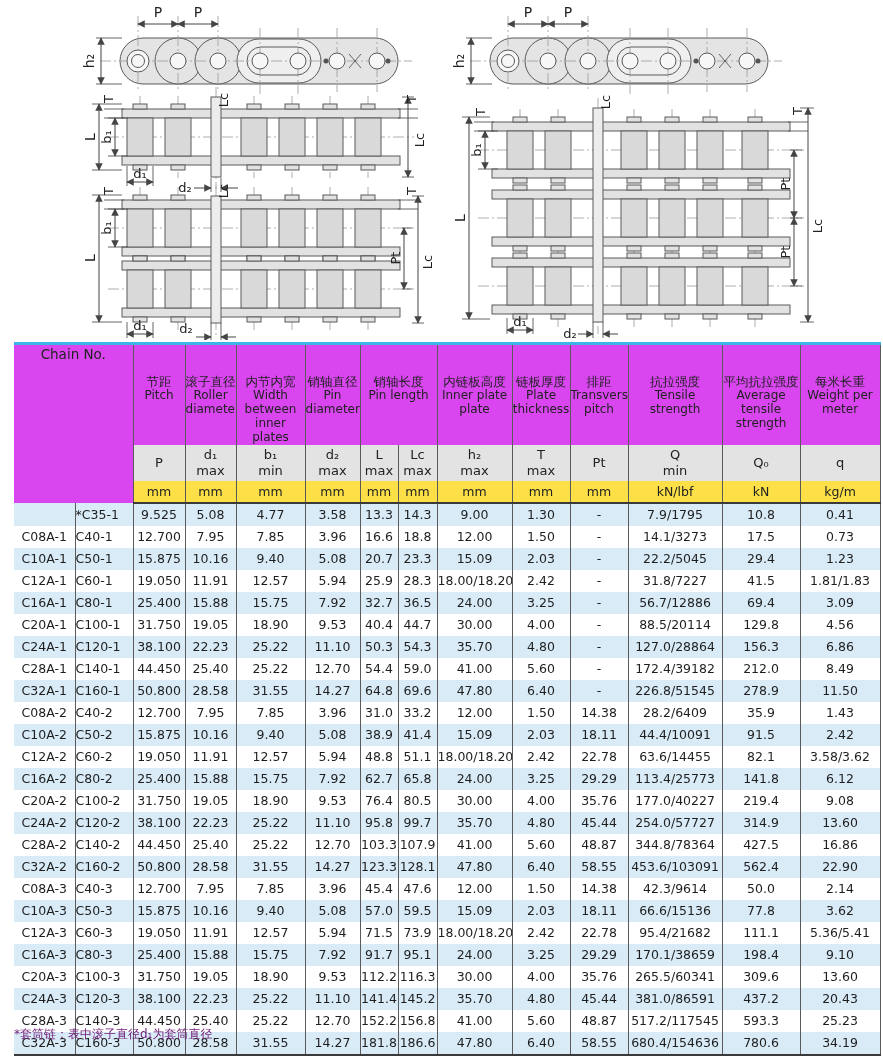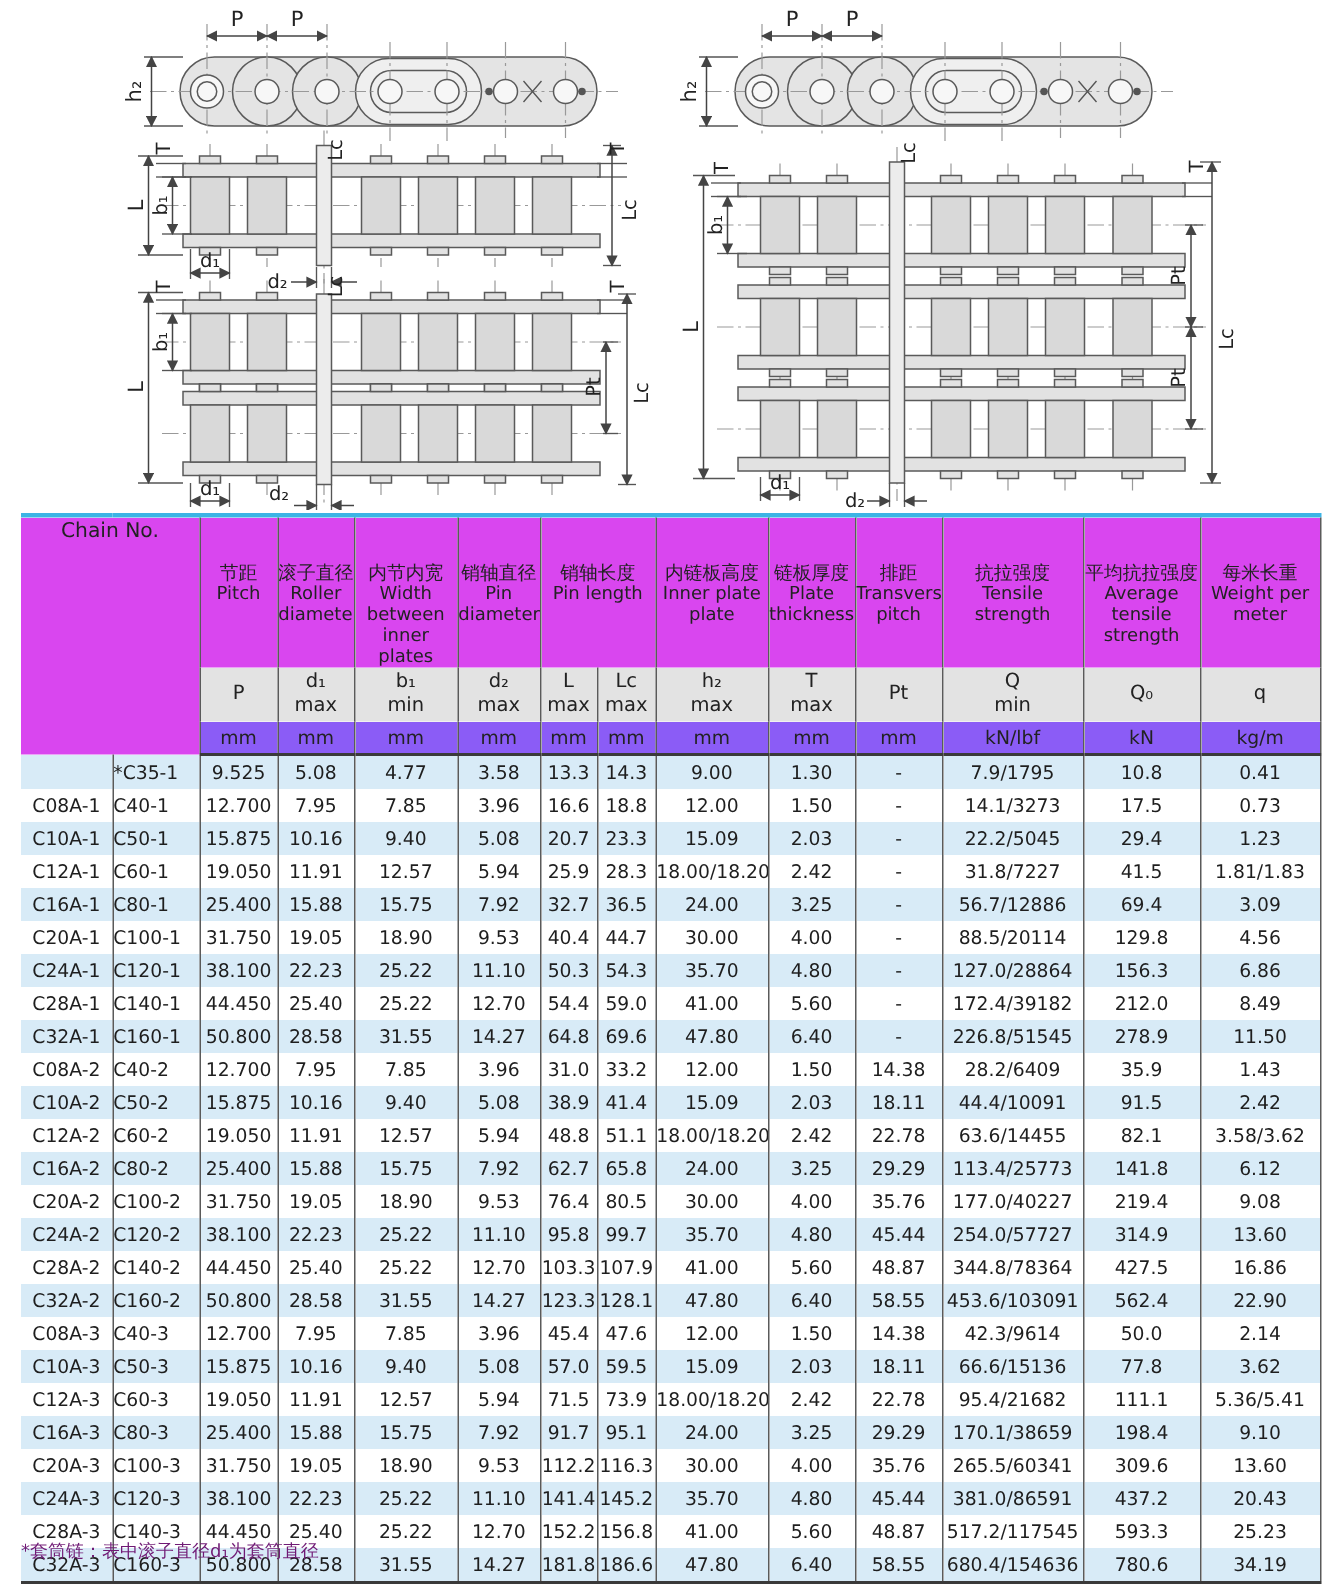--- a/index.html
+++ b/index.html
@@ -25,21 +25,21 @@
              table-layout:fixed;border-top:3px solid #3cb4e5;border-bottom:2px solid #3a3a3a;
              font-family:"DejaVu Sans","Liberation Sans",sans-serif;}
   .spec th,.spec td{border-left:1px solid #5a5a5a;border-right:1px solid #5a5a5a;
                     font-weight:normal;text-align:center;padding:0;overflow:hidden;}
   .spec th:first-child,.spec td:first-child{border-left:none;}
   .spec tr.titles th{vertical-align:top;padding-top:2px;height:68px;background:#d946ef;line-height:1.15;}
   .t-zh{font-size:12.5px;margin-top:28px;}
   .t-en{font-size:12px;}
   .spec th.chain-no{vertical-align:middle;font-size:13.5px;background:#fff;}
   .spec tr.syms th{background:#e3e3e3;height:36px;font-size:13px;line-height:1.2;white-space:pre-line;}
-  .spec tr.units td{height:21px;font-size:12.5px;border-bottom:2px solid #3a3a3a;background:#8b5cf6;}
+  .spec tr.units td{height:21px;font-size:12.5px;border-bottom:2px solid #3a3a3a;background:#fde047;}
   .spec tbody td{height:22px;font-size:12.5px;color:#1e1e1e;white-space:nowrap;}
   .spec tbody tr:nth-child(odd){background:#d8ebf7;}
   .spec tbody tr:nth-child(even){background:#fff;}
   .spec tbody td:nth-child(2){text-align:left;padding-right:5px;}
   
   .foot{position:absolute;left:14px;font-size:12px;color:#701a75;}
   #foot-zh{top:1026px;}
   #foot-en{top:1043px;}
 </style>
 </head>

